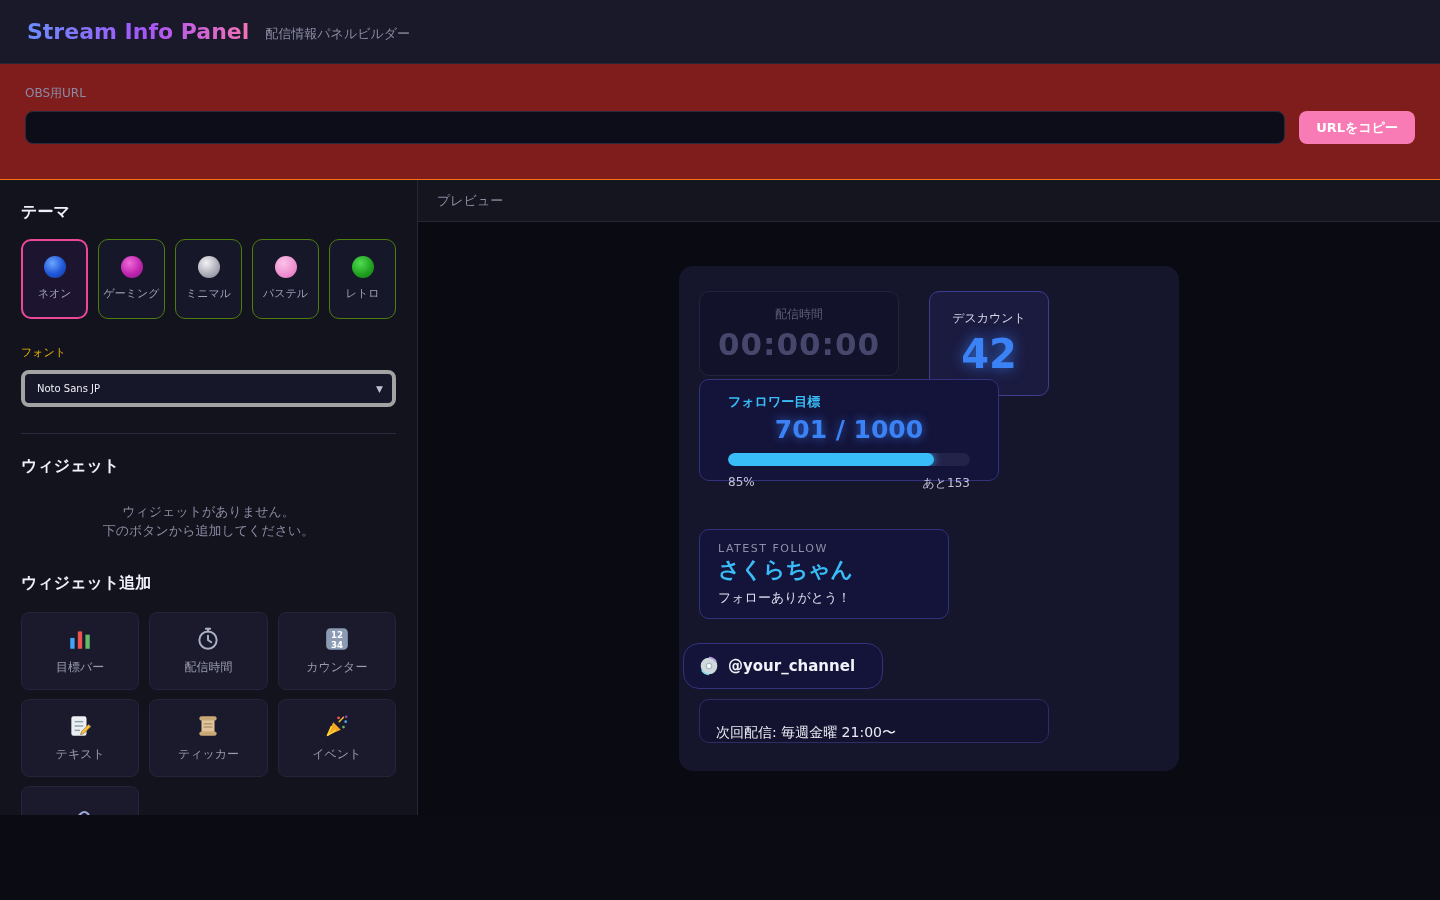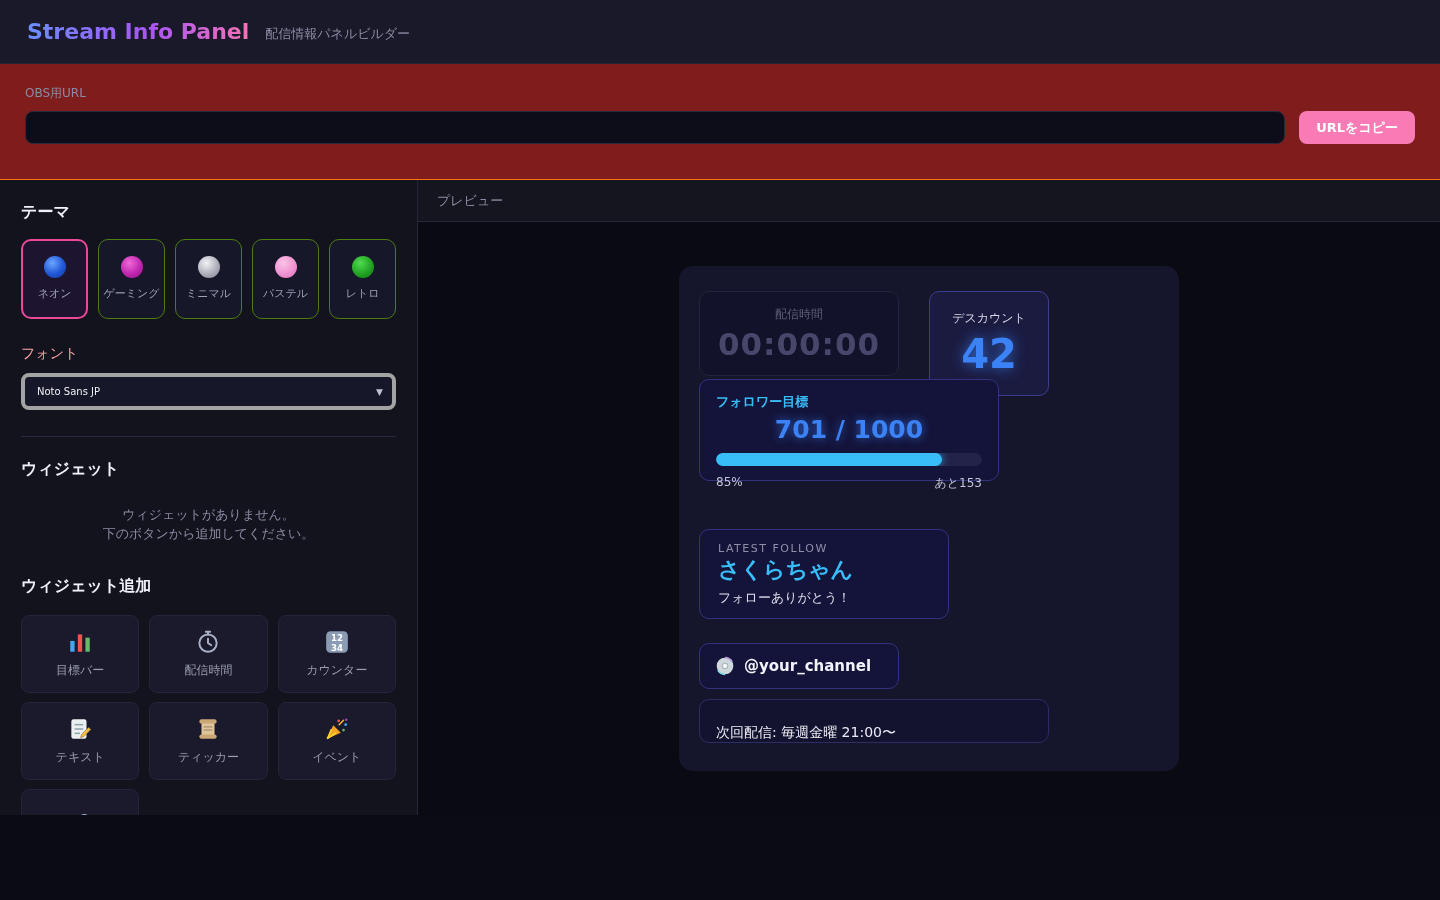--- a/index.html
+++ b/index.html
@@ -37,21 +37,21 @@
     cursor:pointer; padding:4px; font-family:inherit; }
   .theme-btn.selected { border:2px solid #ec4899; background:#1d1530; }
   .swatch { width:22px; height:22px; border-radius:50%; flex:0 0 22px; }
   .swatch-neon    { background:radial-gradient(circle at 38% 32%, #6aa6ff, #2056d8 55%, #13398f); }
   .swatch-gaming  { background:radial-gradient(circle at 38% 32%, #f06ad8, #c026b0 55%, #8a1580); }
   .swatch-minimal { background:radial-gradient(circle at 38% 32%, #f2f2f5, #a9a9b5 60%, #84848f); }
   .swatch-pastel  { background:radial-gradient(circle at 38% 32%, #fbc3e8, #ee8fd0 60%, #d867b4); }
   .swatch-retro   { background:radial-gradient(circle at 38% 32%, #4fdc4f, #1f9e1f 60%, #117a11); }
   .theme-label { font-size:11px; color:#a0a0b8; text-align:center; line-height:1.3; }
 
-  .font-label { font-size:14px; color:#fca5a5; margin-top:26px; }
+  .font-label { font-size:11px; color:#eab308; margin-top:26px; }
   .select-wrap { position:relative; margin-top:10px; }
   .font-select { width:100%; height:37px; background:#17172a; color:#f0f0f8; border:4px solid #a3a3a3;
     border-radius:8px; font-size:10px; padding:0 12px; appearance:none; -webkit-appearance:none;
     font-family:inherit; cursor:pointer; }
   .select-chevron { position:absolute; right:13px; top:50%; transform:translateY(-55%);
     font-size:9px; color:#c0c0d0; pointer-events:none; }
 
   .divider { height:1px; background:#2a2a3e; margin:26px 0 22px; }
 
   .empty-state { text-align:center; font-size:13px; color:#8b8ba3; line-height:1.45; margin:26px 0 32px; }
@@ -74,35 +74,35 @@
   .card-streamtime { left:20px; top:25px; width:200px; height:85px; background:#12122a; border-color:#23233f;
     display:flex; flex-direction:column; align-items:center; justify-content:center; gap:3px; }
   .st-title { font-size:12px; color:#5d5d78; }
   .st-value { font-size:31px; font-weight:bold; color:#47476b; letter-spacing:1px; }
 
   .card-death { left:250px; top:25px; width:120px; height:105px; background:#1b1b40; border-color:#3d3d8f;
     display:flex; flex-direction:column; align-items:center; justify-content:center; gap:4px; }
   .dc-title { font-size:12px; color:#d8d8ea; }
   .dc-value { font-size:40px; font-weight:bold; color:#3b82f6; text-shadow:0 0 14px rgba(59,130,246,.75); }
 
-  .card-goal { left:20px; top:113px; width:300px; height:102px; padding:13px 16px; }
+  .card-goal { left:20px; top:113px; width:300px; height:102px; padding:13px 28px; }
   .fg-title { font-size:13px; font-weight:bold; color:#38bdf8; }
   .fg-value { text-align:center; font-size:25px; font-weight:bold; color:#3b82f6;
     text-shadow:0 0 10px rgba(59,130,246,.7); margin-top:4px; }
   .fg-track { margin-top:9px; height:13px; background:#23234a; border-radius:7px; overflow:hidden; }
   .fg-fill { height:100%; background:#38bdf8; border-radius:7px; box-shadow:0 0 8px rgba(56,189,248,.8); }
   .fg-row { display:flex; justify-content:space-between; margin-top:9px; font-size:12px; color:#c4c4da; }
 
   .card-follow { left:20px; top:263px; width:250px; height:90px; padding:12px 18px; }
   .lf-title { font-size:11px; letter-spacing:1.5px; color:#8f8fa8; }
   .lf-name { font-size:22px; font-weight:bold; color:#38bdf8; }
   .lf-msg { font-size:13px; color:#dedeee; margin-top:4px; }
 
-  .card-channel { left:20px; top:377px; width:200px; height:46px;
-    display:flex; align-items:center; gap:9px; padding:0 15px; }
+  .card-channel { left:4px; top:377px; width:200px; height:46px;
+    display:flex; align-items:center; gap:9px; padding:0 15px;border-radius:16px; }
   .ch-handle { font-size:15px; font-weight:bold; color:#f2f2fa; }
 
   .card-next { left:20px; top:433px; width:350px; height:44px; background:#13132f; border-color:#2c2c66;
     display:flex; align-items:flex-end; padding:0 16px; }
   .ns-text { font-size:14px; color:#eaeaf4; }
 
   .icon { display:inline-flex; }
 </style>
 </head>
 <body>

